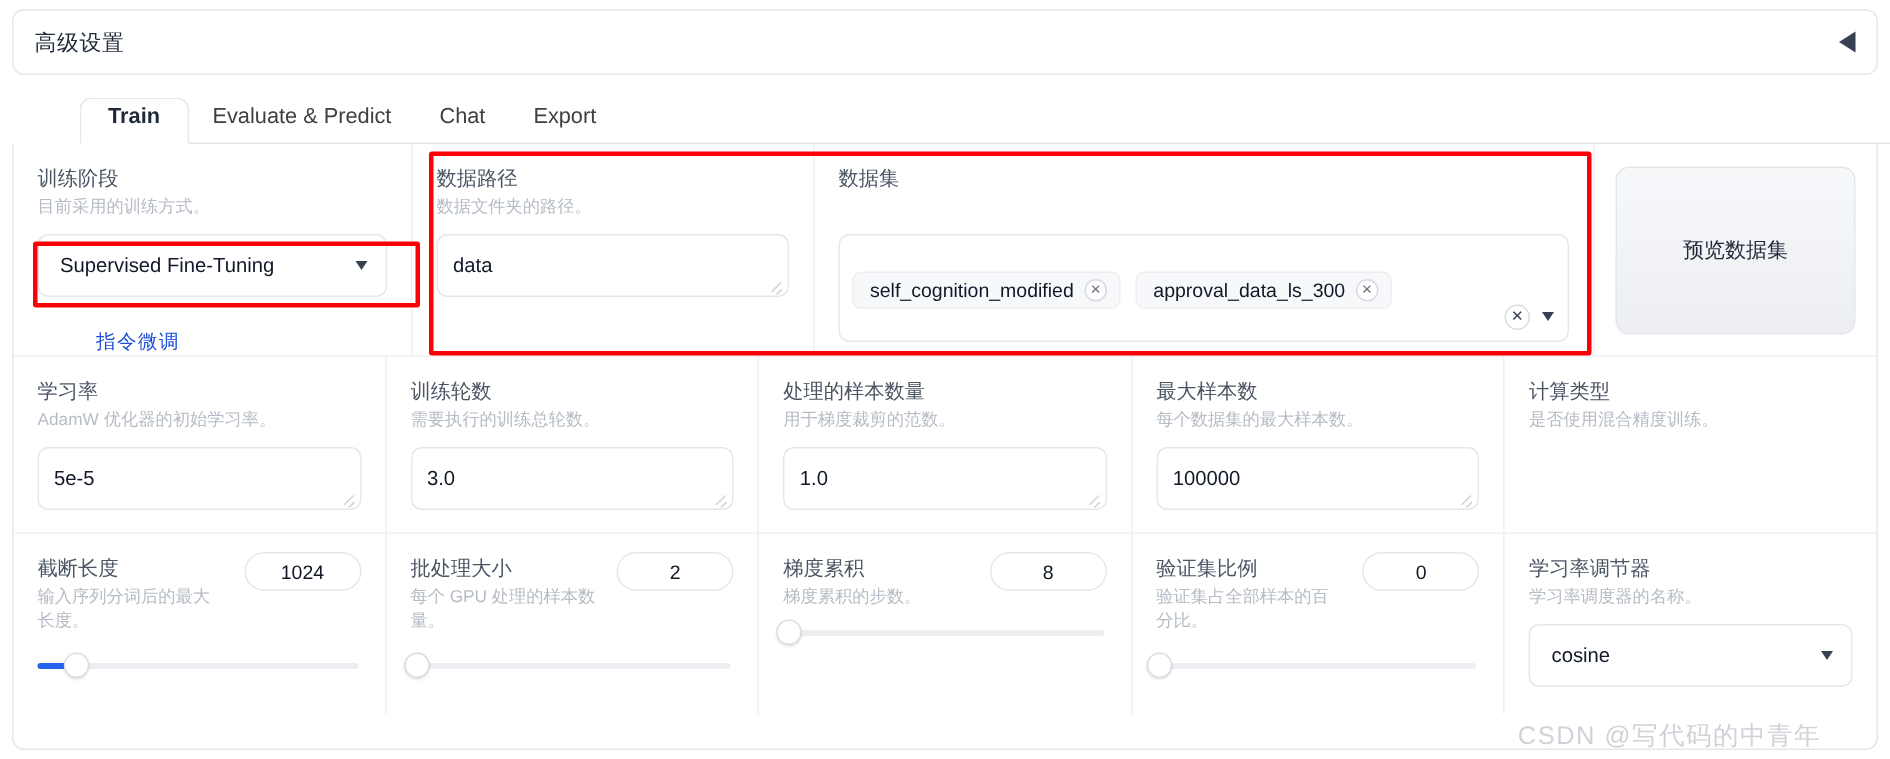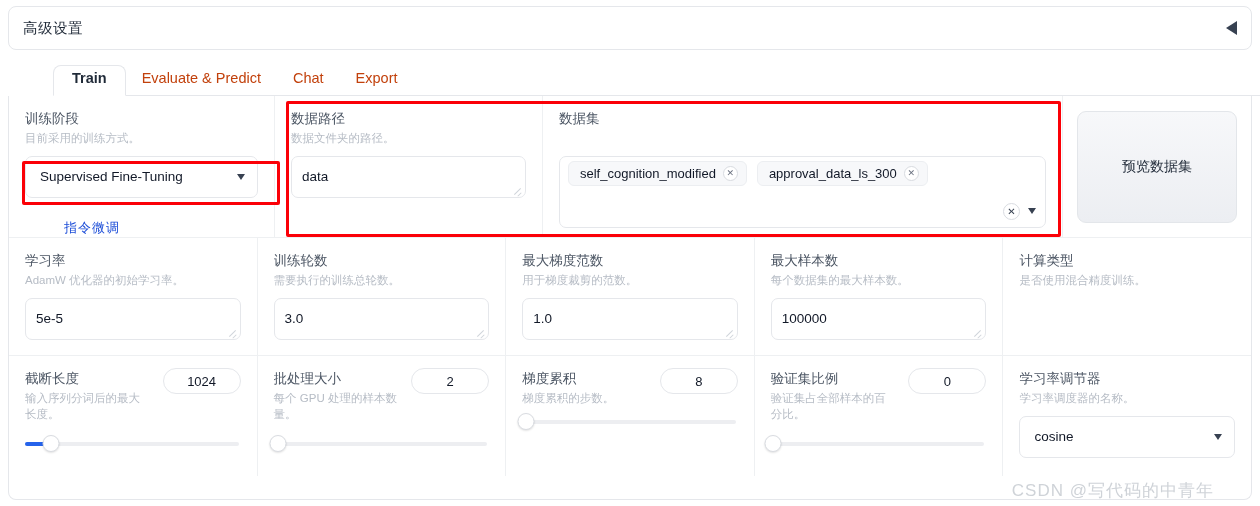--- a/index.html
+++ b/index.html
@@ -32,21 +32,21 @@
 
   
   .tabs {
     position: absolute; left: 8px; top: 62px;
     width: 1244px; height: 34px;
     display: flex; align-items: flex-end;
     border-bottom: 1px solid #e5e7eb;
     margin-left: 45px;
   }
   .tab {
-    font-size: 14.5px; color: #c2410c;
+    font-size: 14.5px; color: #404040;
     padding: 4px 16px 9px 16px;
     cursor: pointer; white-space: nowrap;
     position: relative;
   }
   .tab.active {
     color: #1f2937; font-weight: 600;
     border: 1px solid #e5e7eb;
     border-bottom: 1px solid #fff;
     border-radius: 8px 8px 0 0;
     background: #fff;
@@ -128,21 +128,21 @@
     border-left: 4.5px solid transparent;
     border-right: 4.5px solid transparent;
     border-top: 6px solid #374151;
   }
 
   
   .multiselect {
     width: 100%; height: 72px;
     border: 1px solid #e5e7eb; border-radius: 7px;
     background: #fff;
-    padding: 4px 8px 0 8px;
+    padding: 24px 8px 0 8px;
     position: relative;
   }
   .tags { display: flex; gap: 10px; flex-wrap: wrap; }
   .tag {
     display: inline-flex; align-items: center; gap: 7px;
     background: #f7f8fa; border: 1px solid #eceef1;
     border-radius: 6px; padding: 4px 8px 4px 11px;
     font-size: 13px; color: #111827; white-space: nowrap;
   }
   .tagx {
@@ -302,21 +302,21 @@
       <div class="cell">
         <div class="lbl">训练轮数</div>
         <div class="hint">需要执行的训练总轮数。</div>
         <div class="tinput">
           <span>3.0</span>
           <span class="grip"></span>
         </div>
       </div>
 
       <div class="cell">
-        <div class="lbl">最大梯度范数</div>
+        <div class="lbl">处理的样本数量</div>
         <div class="hint">用于梯度裁剪的范数。</div>
         <div class="tinput">
           <span>1.0</span>
           <span class="grip"></span>
         </div>
       </div>
 
       <div class="cell">
         <div class="lbl">最大样本数</div>
         <div class="hint">每个数据集的最大样本数。</div>

